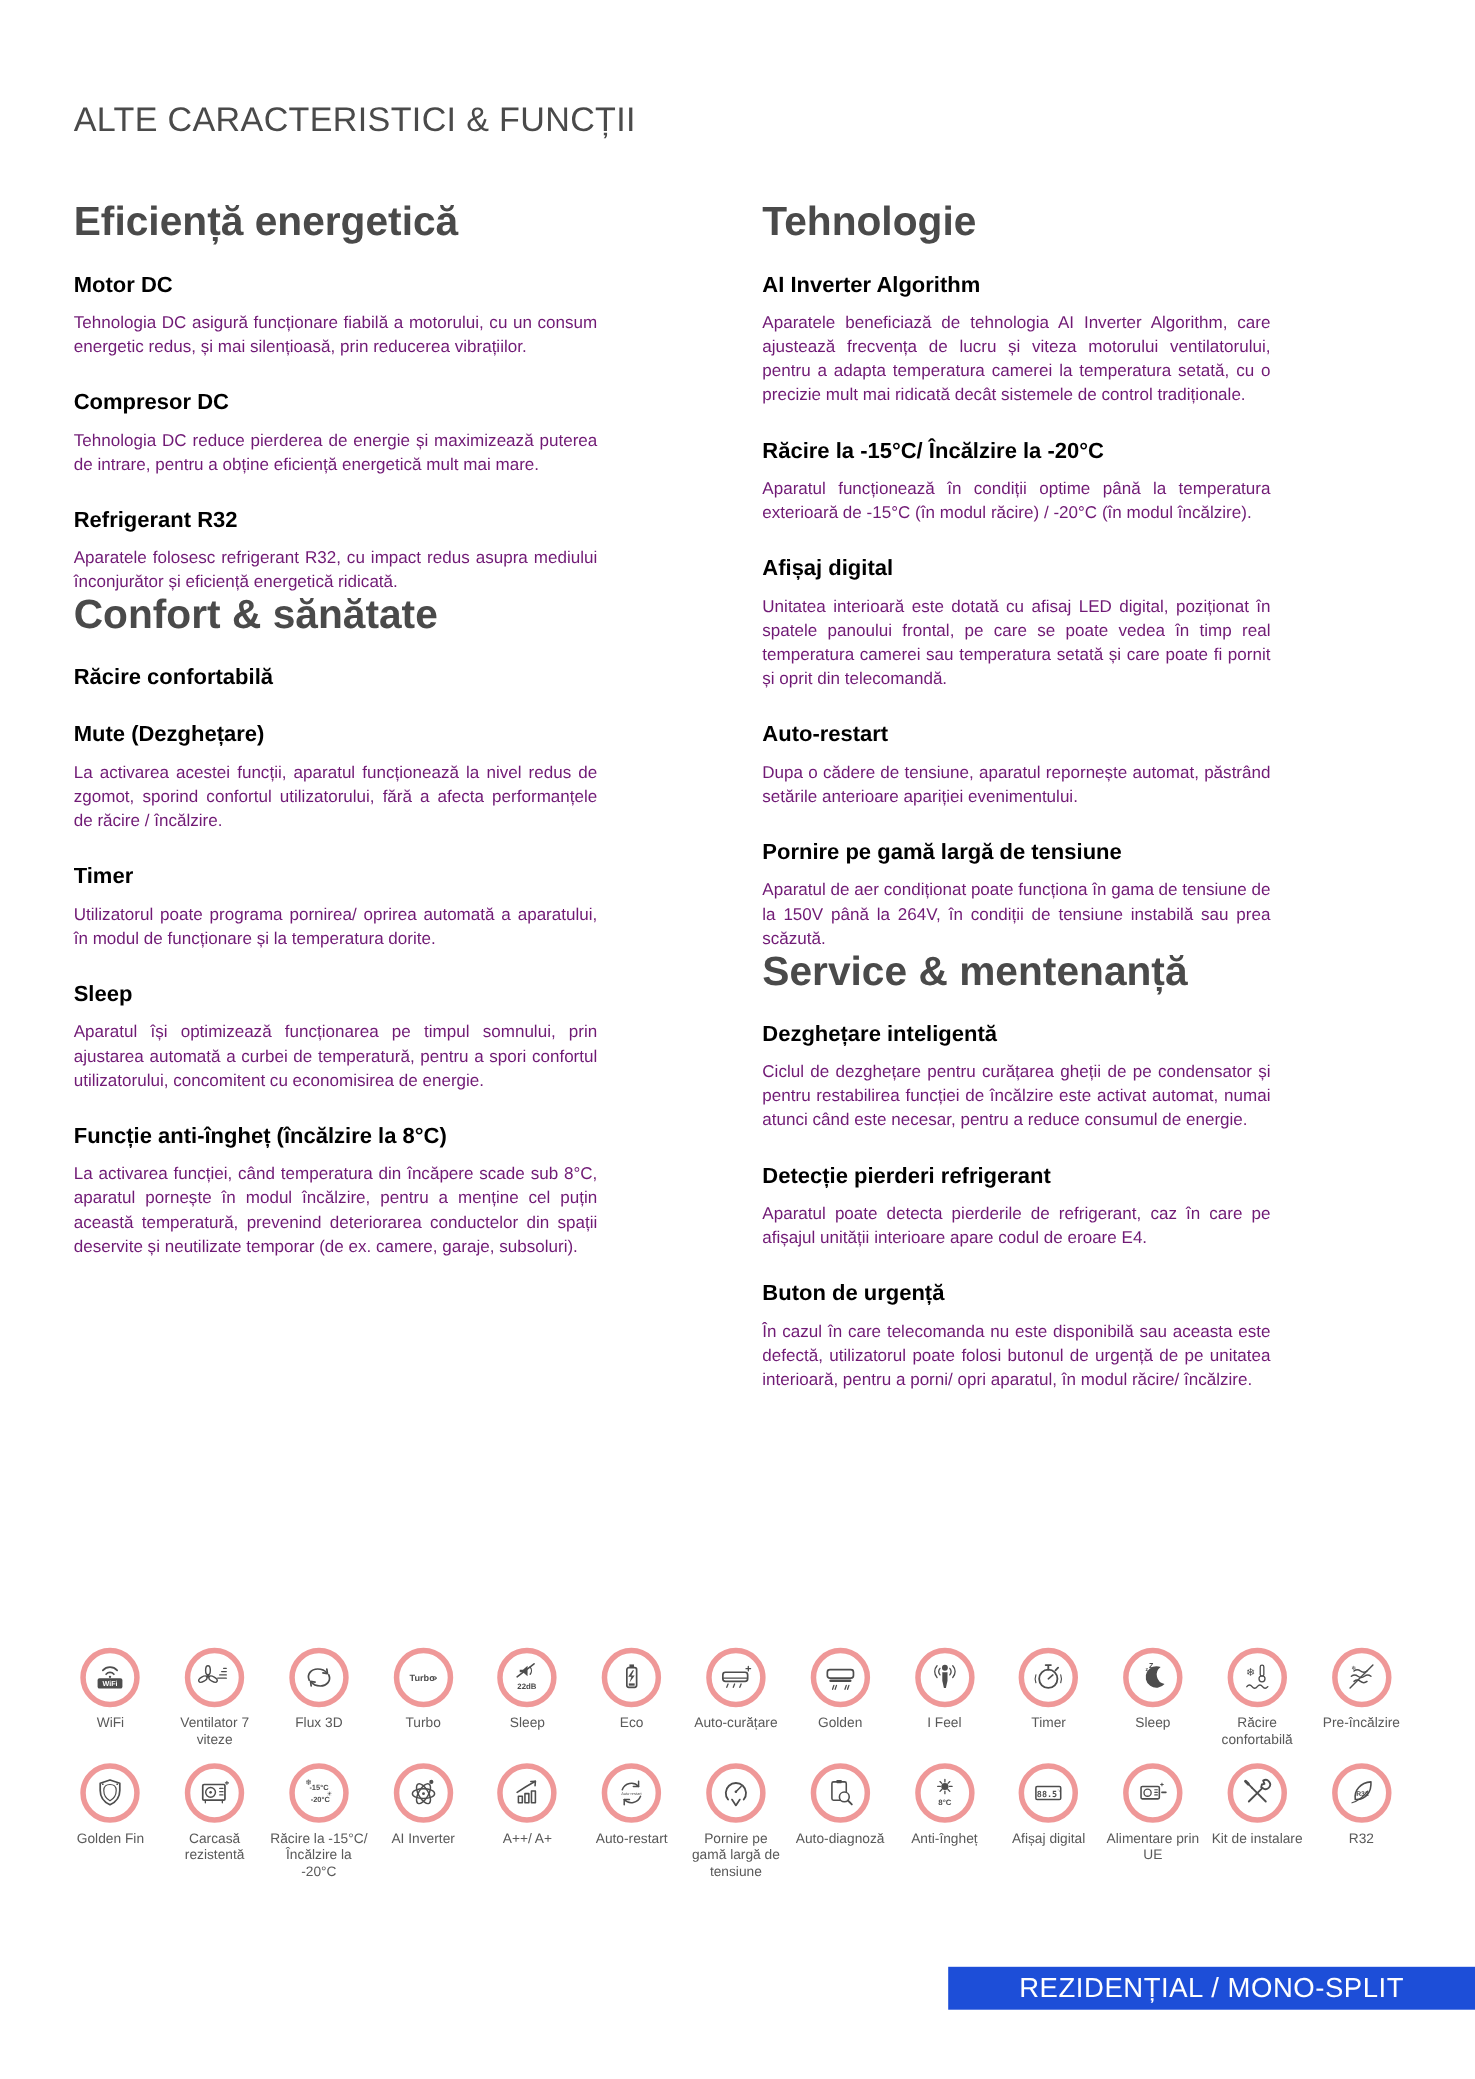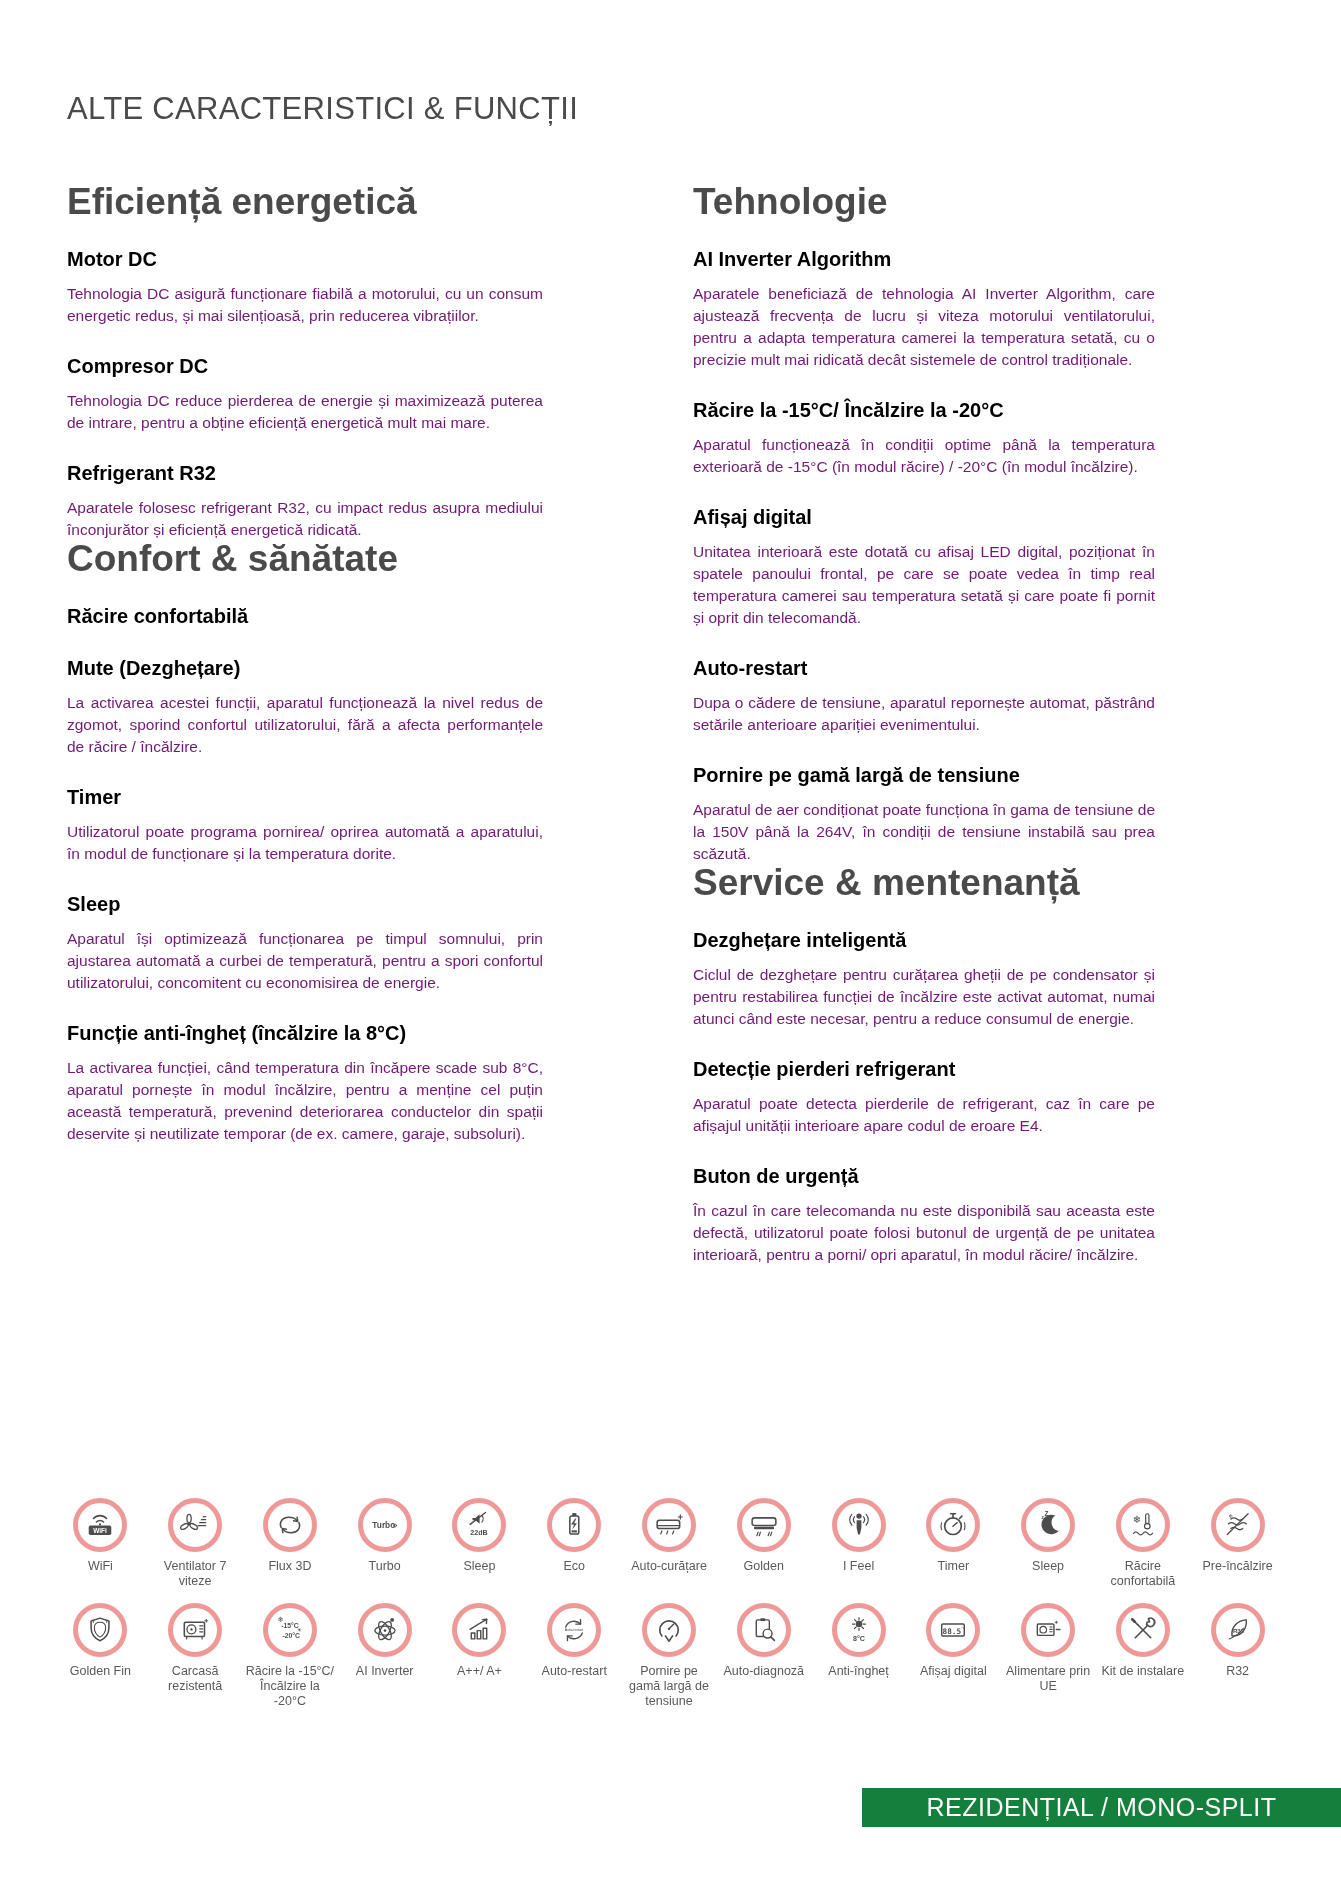--- a/index.html
+++ b/index.html
@@ -32,21 +32,21 @@
     width:54px;height:54px;border-radius:50%;border:5px solid #ef9898;
     box-sizing:border-box;background:#fff;display:flex;align-items:center;justify-content:center;
     flex:0 0 auto;
   }
   .icon-circle svg{width:38px;height:38px;display:block;}
   .icon-label{
     margin-top:7px;font-size:12.5px;line-height:15px;color:#595959;max-width:92px;
   }
   .banner{
     position:absolute;left:862px;top:1788px;width:479px;height:39px;
-    background:#15803d;color:#ffffff;font-size:25px;letter-spacing:.5px;
+    background:#1d4ed8;color:#ffffff;font-size:25px;letter-spacing:.5px;
     display:flex;align-items:center;justify-content:center;
   }
 </style>
 </head>
 <body>
 
 <h1 class="page-title">ALTE CARACTERISTICI &amp; FUNCȚII</h1>
 
 <div class="col col-left">
   <section class="section">

